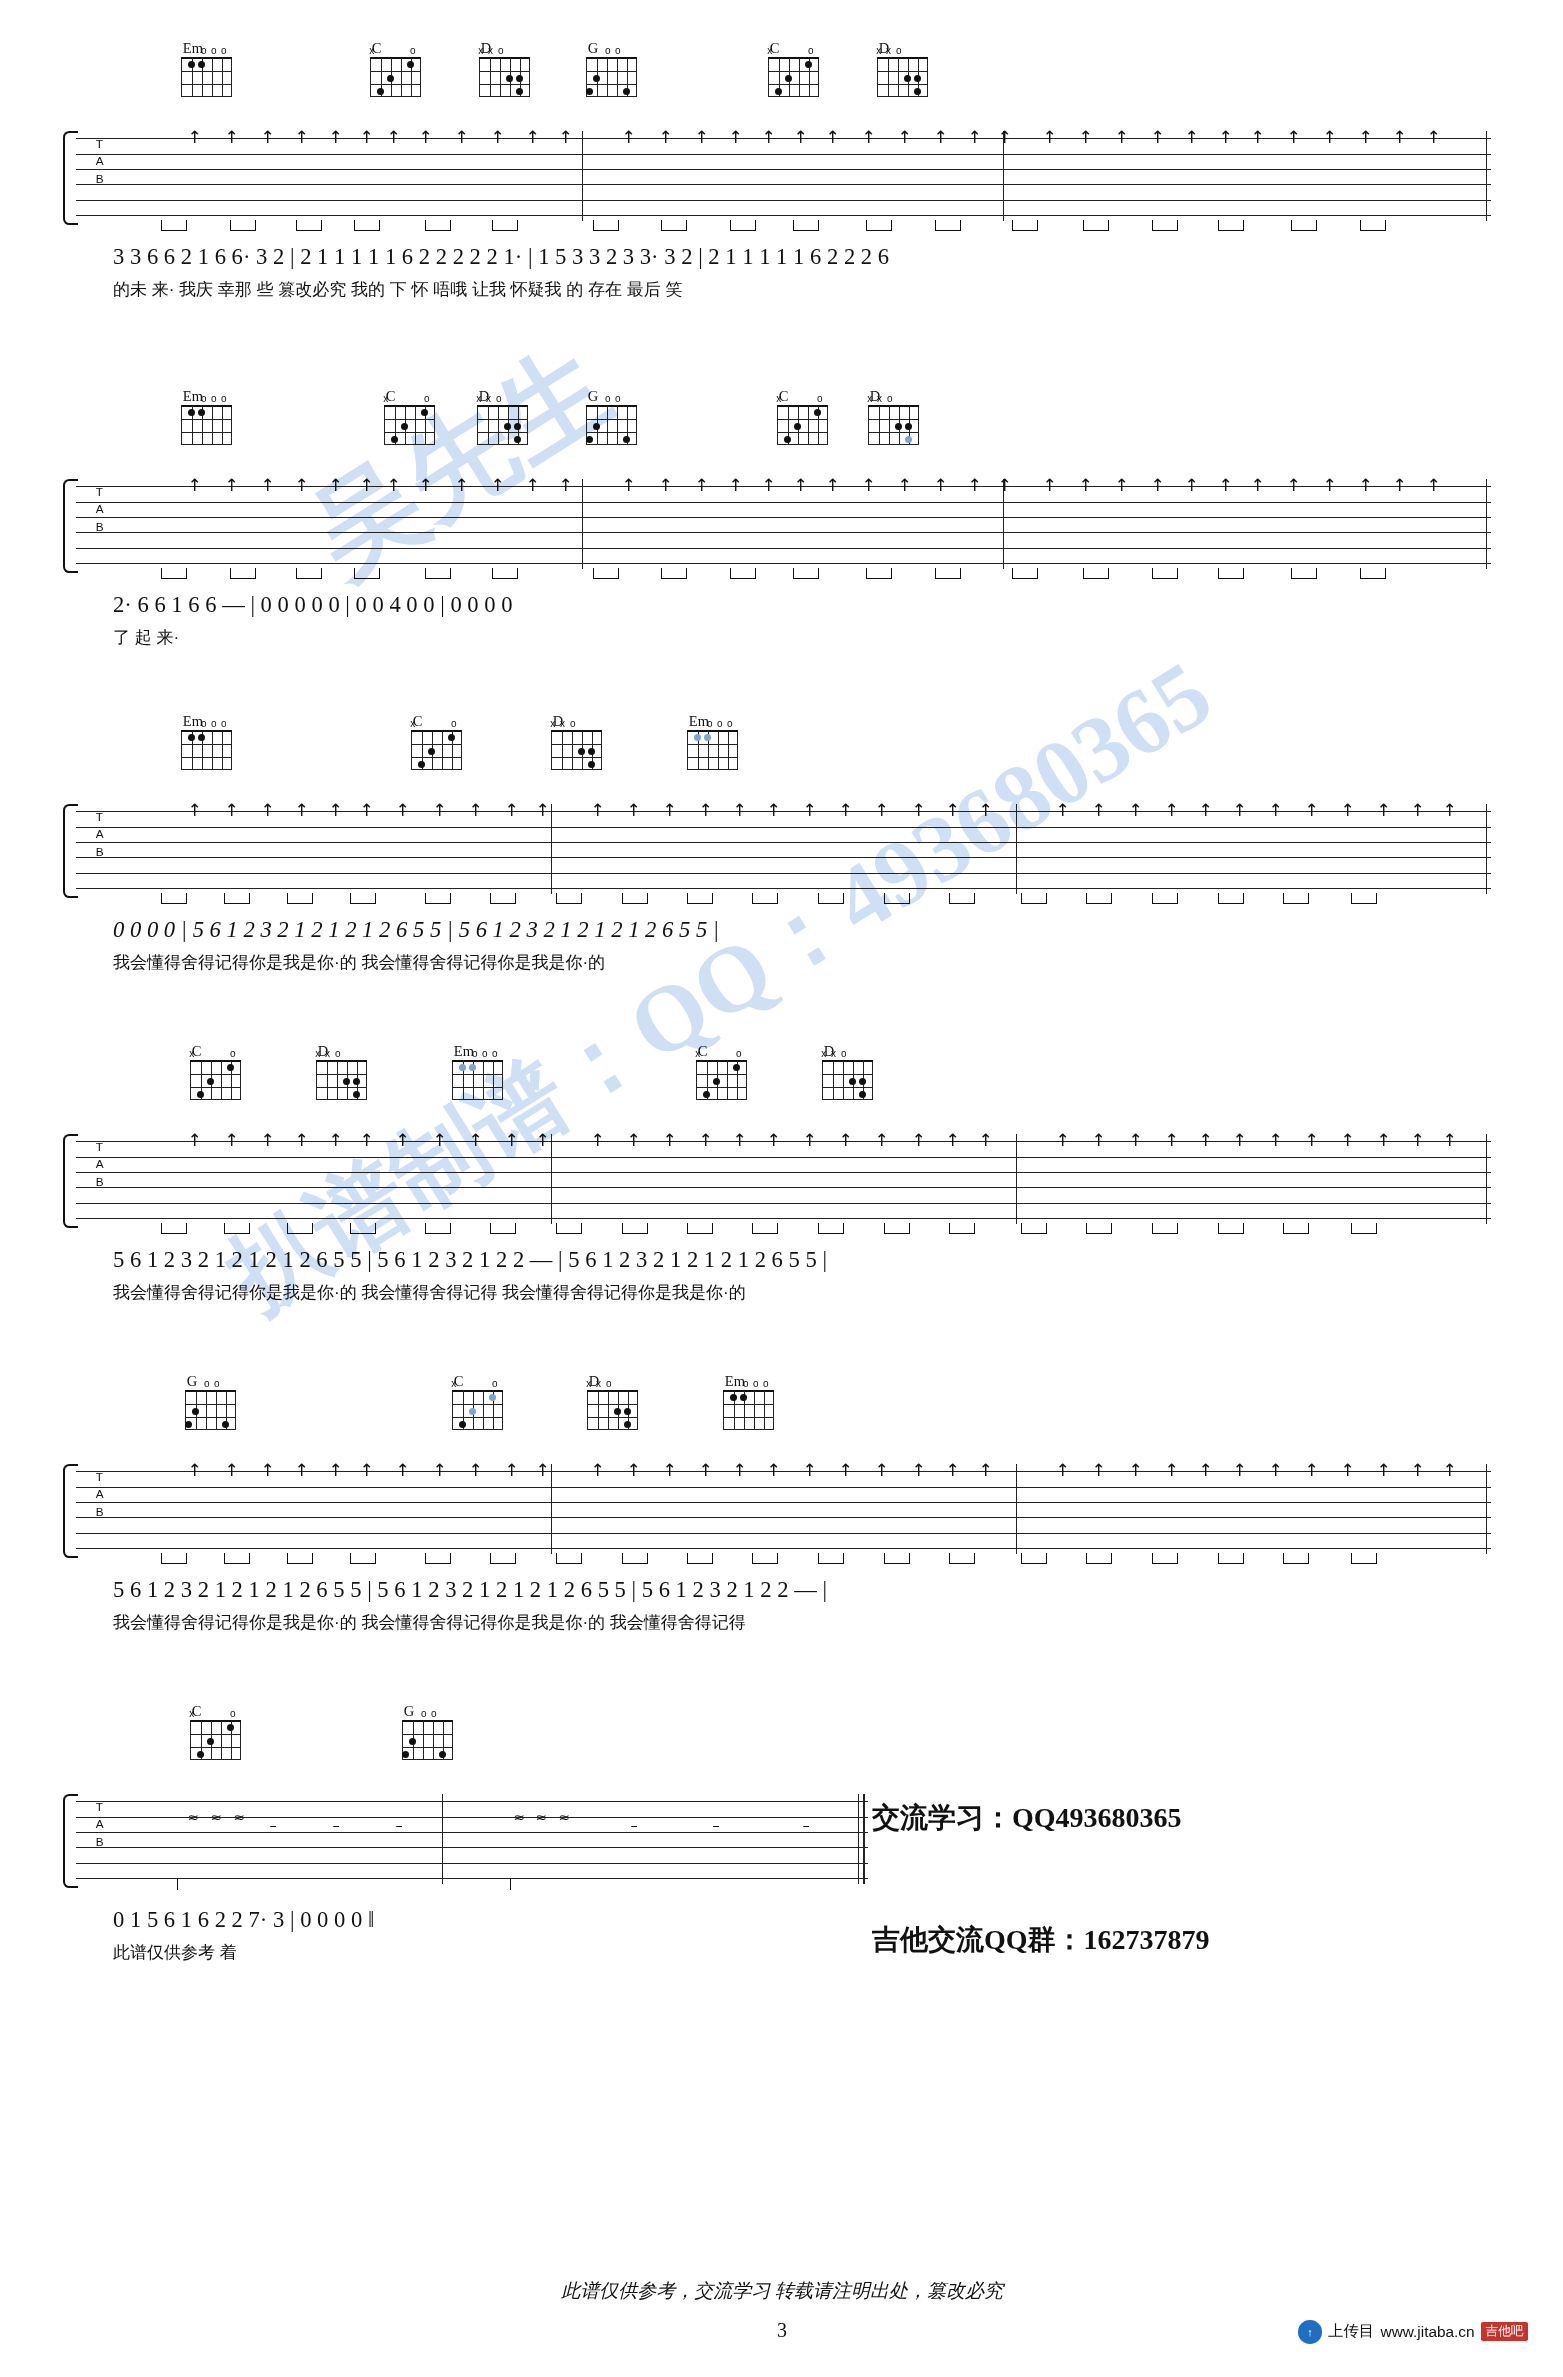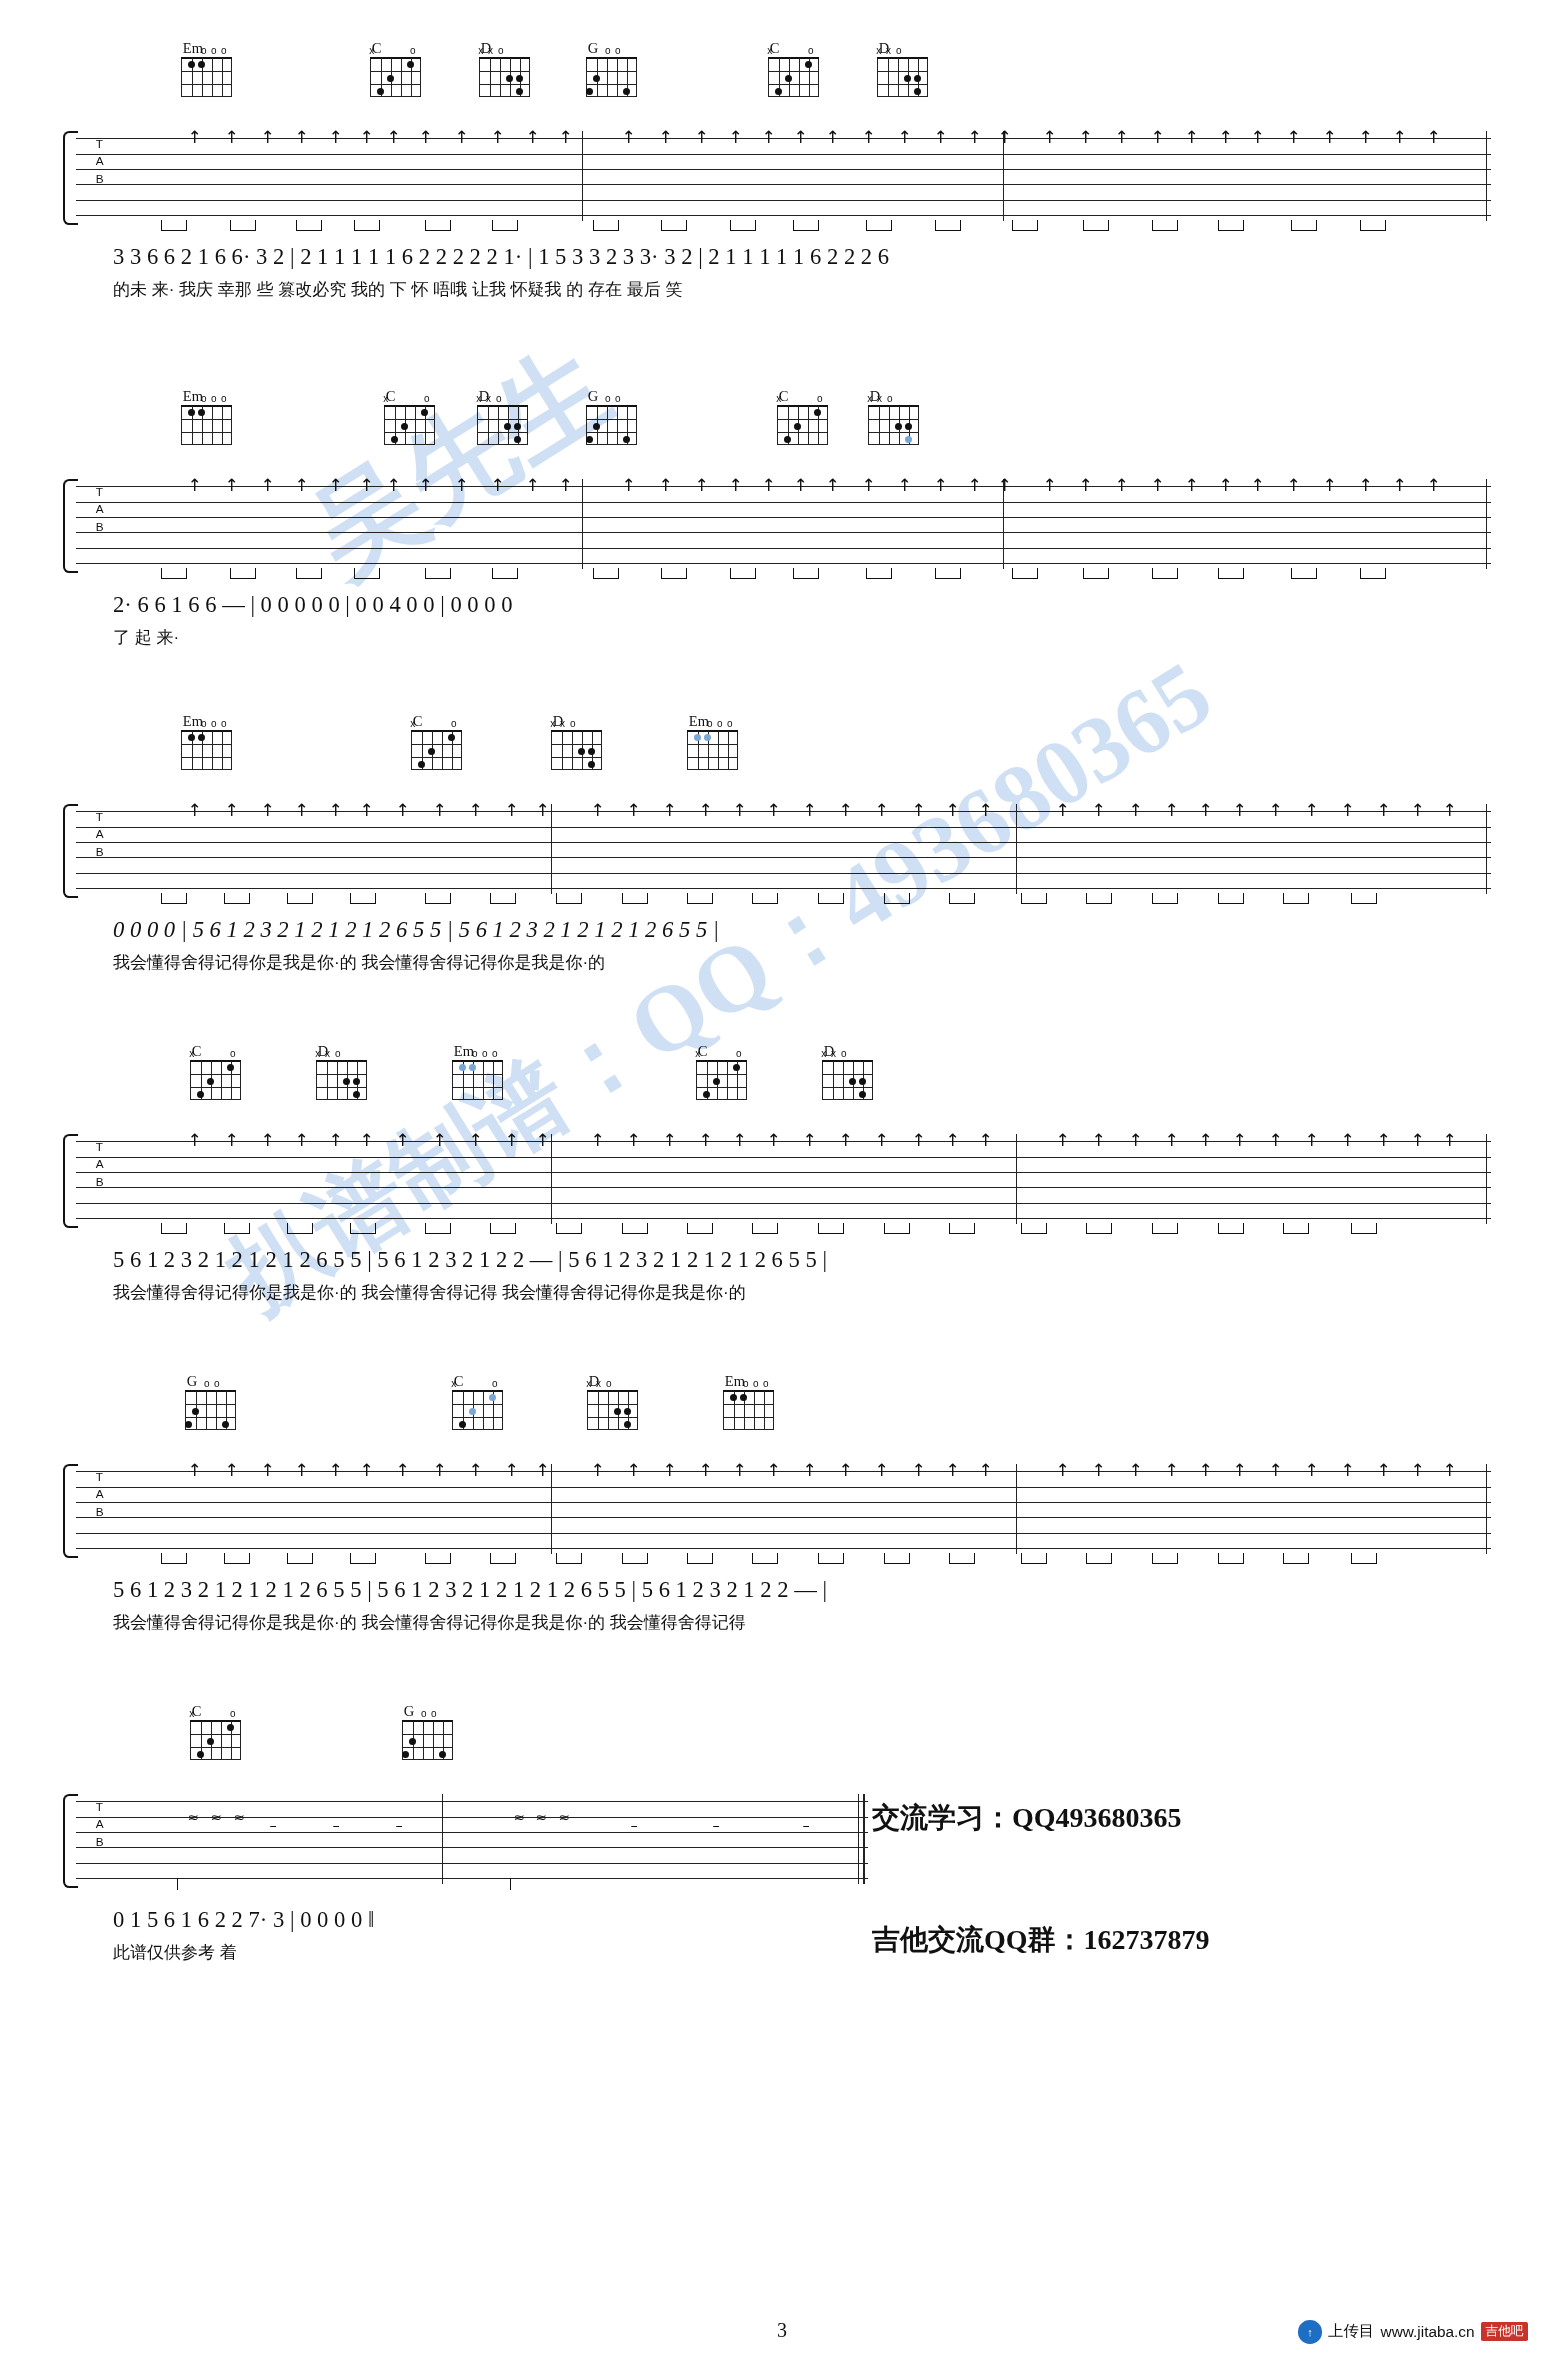--- a/index.html
+++ b/index.html
@@ -973,20 +973,21 @@
       </div>
     </div>
 
     <div class="numline" style="top:194px;left:50px;">0 1 5 6 1 6 2 2 7·  3 | 0    0    0    0    ‖</div>
     <div class="lyrline" style="top:228px;left:50px;">此谱仅供参考  着</div>
   </div>
 
   <div class="promo" style="left:872px;top:1799px;">交流学习：QQ493680365</div>
   <div class="promo" style="left:872px;top:1921px;">吉他交流QQ群：162737879</div>
 
+  <div class="footnote" style="top:2278px;">此谱仅供参考，交流学习   转载请注明出处，篡改必究</div>
   <div class="pageno" style="top:2319px;">3</div>
   <div class="brand" style="top:2320px;">
     <div class="brandcircle">↑</div>
     <span class="brandtext">上传目</span>
     <span class="brandtext">www.jitaba.cn</span>
     <span class="brandtag">吉他吧</span>
   </div>
 
 </div>
 

